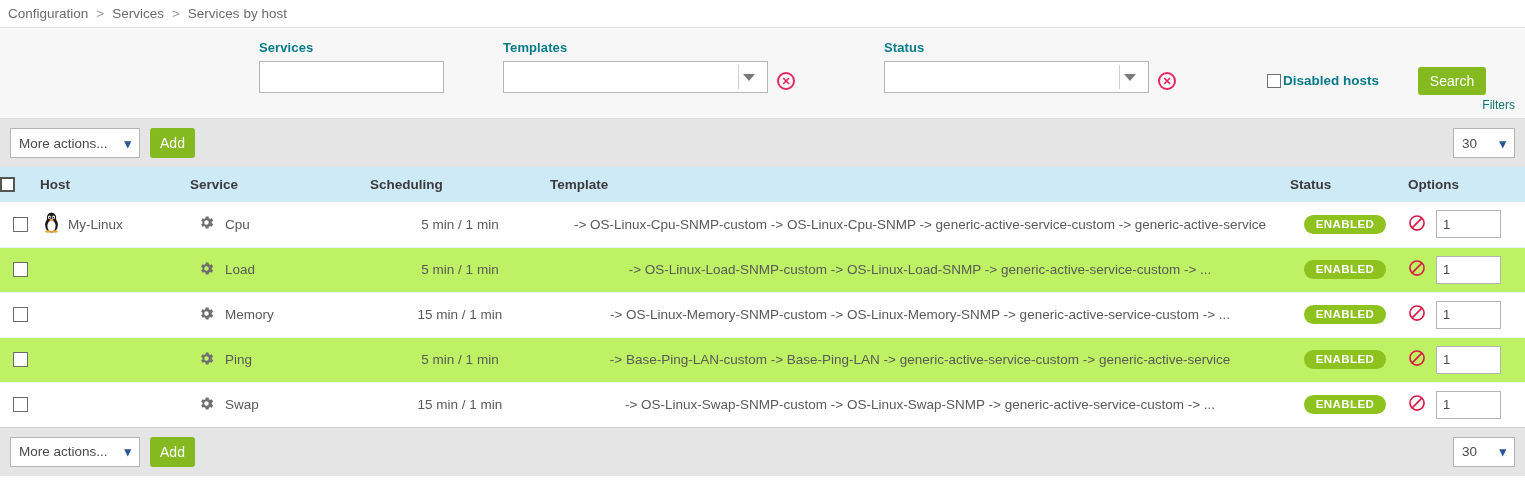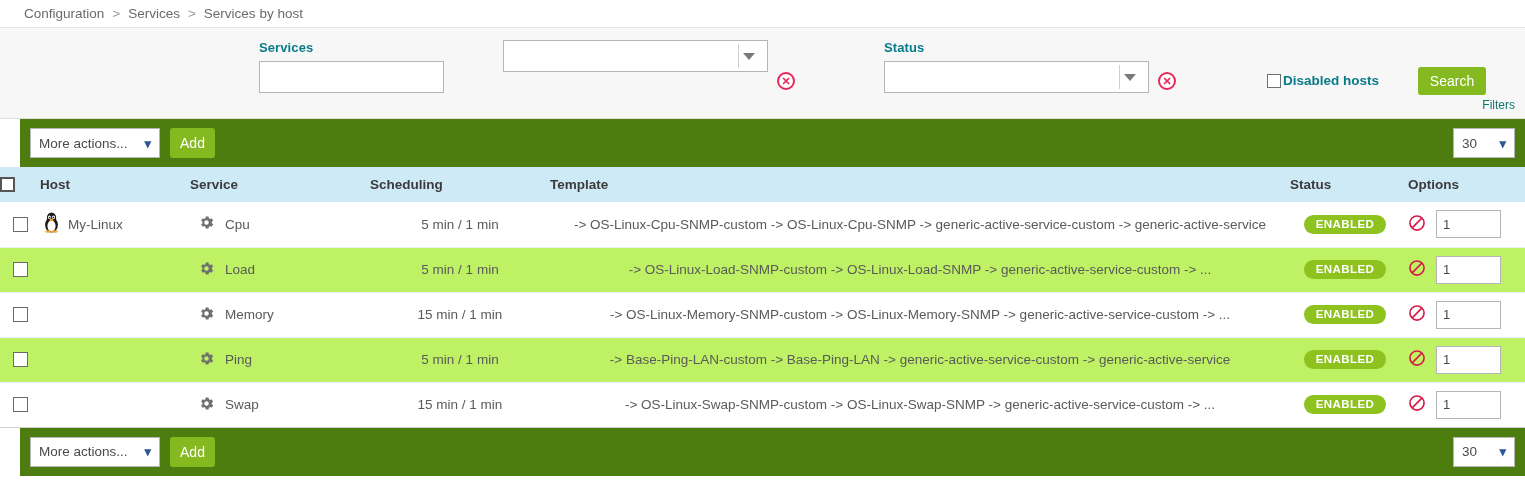--- a/index.html
+++ b/index.html
@@ -11,21 +11,21 @@
     font-size: 13px;
     color: #4a4a4a;
     overflow: hidden;
   }
 
   
   .breadcrumb {
     height: 28px;
     display: flex;
     align-items: center;
-    padding: 0 24px;
+    padding: 0 8px;
     background: #ffffff;
     font-size: 13.5px;
     color: #6b6b6b;
     border-bottom: 1px solid #e3e3e3;
   }
   .breadcrumb .crumb { color: #6b6b6b; }
   .breadcrumb .sep { margin: 0 8px; color: #9a9a9a; }
 
   
   .filter-panel {
@@ -127,25 +127,24 @@
     position: absolute;
     right: 10px; top: 64px;
     color: #0f766e;
     font-size: 12px;
   }
 
   
   .actionbar {
     position: relative;
     height: 48px;
-    background: #4d7c0f;
+    background: #e5e5e5;
     padding: 0 10px;
     display: flex;
     align-items: center;
-    margin-left: 20px;
   }
   .mini-select {
     position: relative;
     border: 1px solid #b5b5b5;
     background: #ffffff;
     height: 30px;
     display: flex;
     align-items: center;
     padding: 0 8px;
     font-size: 13.5px;
@@ -262,20 +261,21 @@
 <div class="filter-panel">
   <div class="filter-row">
 
 
     <div class="fgroup" style="left:259px; width:185px;">
       <span class="flabel">Services</span>
       <input class="finput" style="width: 185px;" value="">
     </div>
 
     <div class="fgroup" style="left:503px; width:290px;">
+      <span class="flabel">Templates</span>
       <div class="fselect" style="width:265px;">
         <span class="divline"></span>
         <span class="caret"></span>
       </div>
       <span class="clear-x" style="left:274px; top:32px;">✕</span>
     </div>
 
     <div class="fgroup" style="left:884px; width:290px;">
       <span class="flabel">Status</span>
       <div class="fselect" style="width:265px;">

